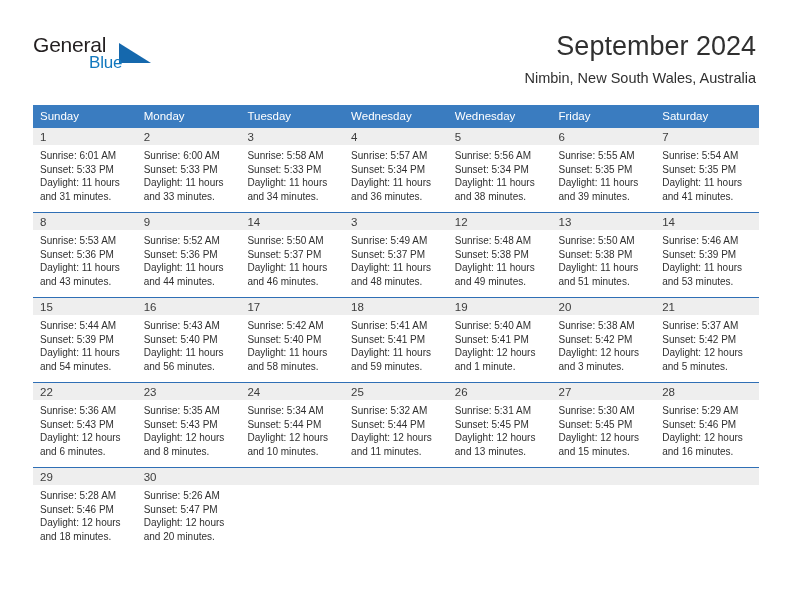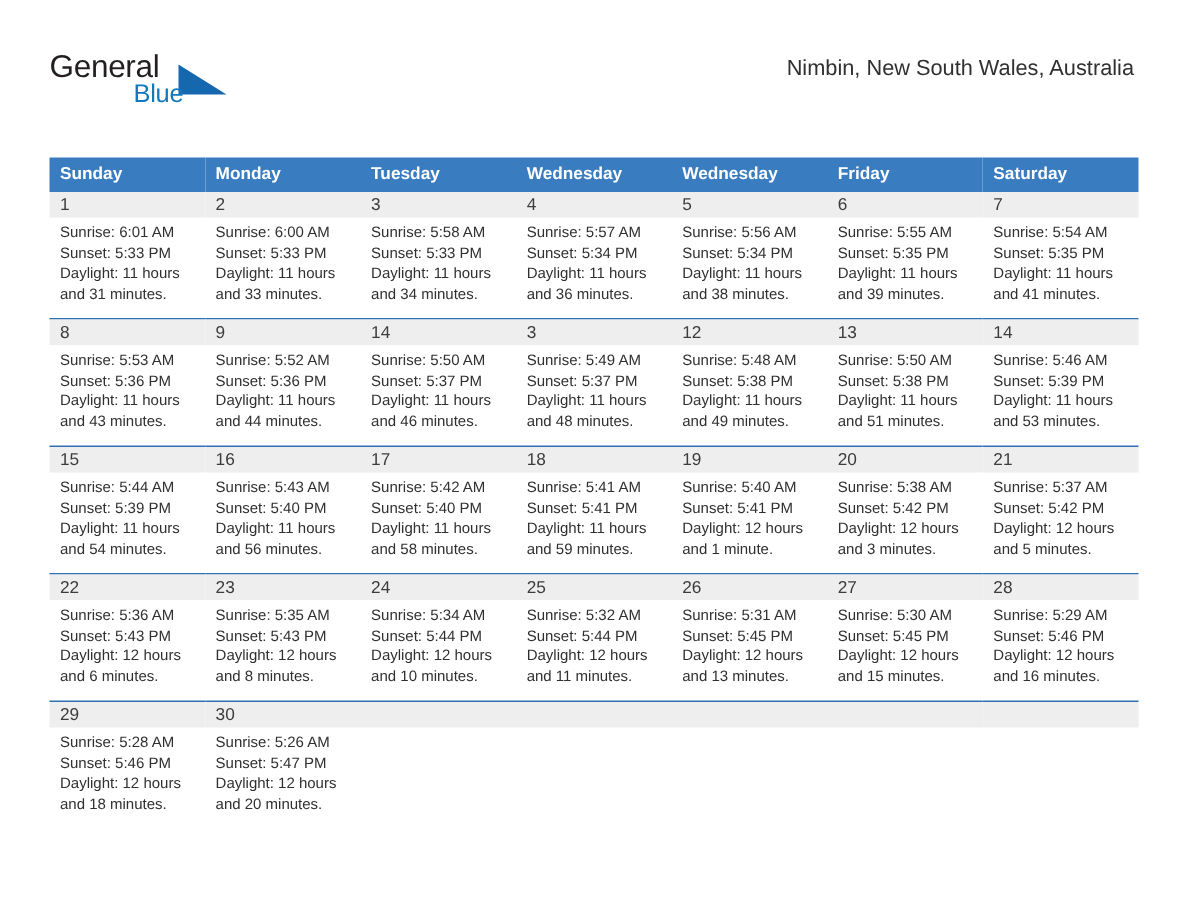--- a/index.html
+++ b/index.html
@@ -91,21 +91,21 @@
     left: 33px;
     top: 105px;
     width: 726px;
     border-collapse: collapse;
     table-layout: fixed;
   }
   .calendar th {
     background: #3a7cc0;
     color: #ffffff;
     font-size: 11.5px;
-    font-weight: bold;
+    font-weight: normal;
     text-align: left;
     padding: 5px 0 5px 7px;
     line-height: 13px;
     border: none;
   }
   .calendar td {
     width: 103.71px;
     vertical-align: top;
     padding: 0;
     border: none;
@@ -148,20 +148,21 @@
 
   <div class="header">
 
     <div class="logo">
       <span class="logo-general">General</span>
       <span class="logo-triangle"></span>
       <span class="logo-blue">Blue</span>
     </div>
 
     <div class="title-block">
+      <div class="month-title">September 2024</div>
       <div class="location">Nimbin, New South Wales, Australia</div>
     </div>
 
   </div>
 
   <table class="calendar">
     <thead>
       <tr>
         <th>Sunday</th>
         <th>Monday</th>

